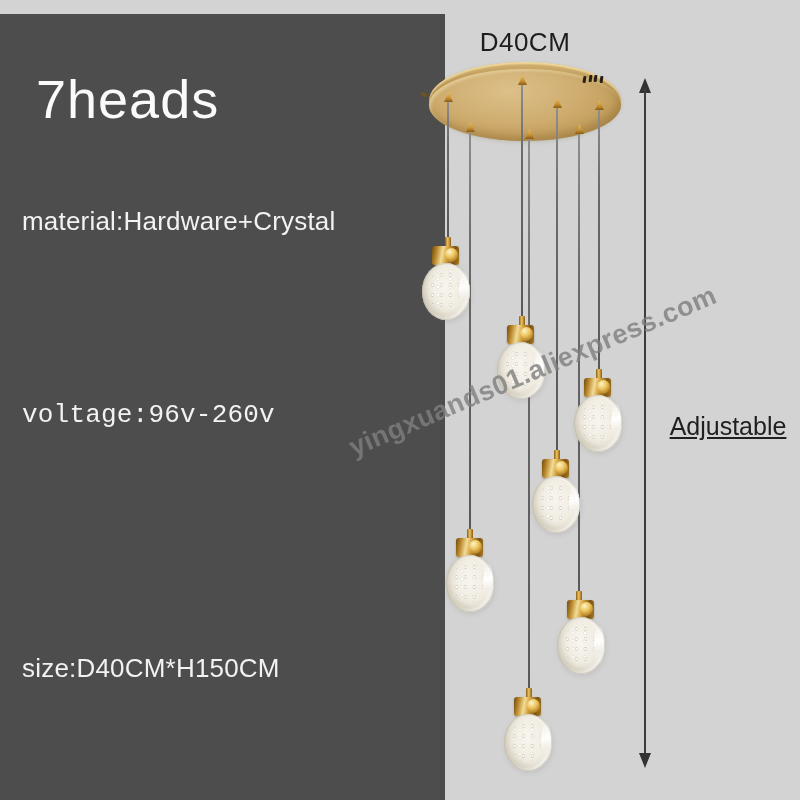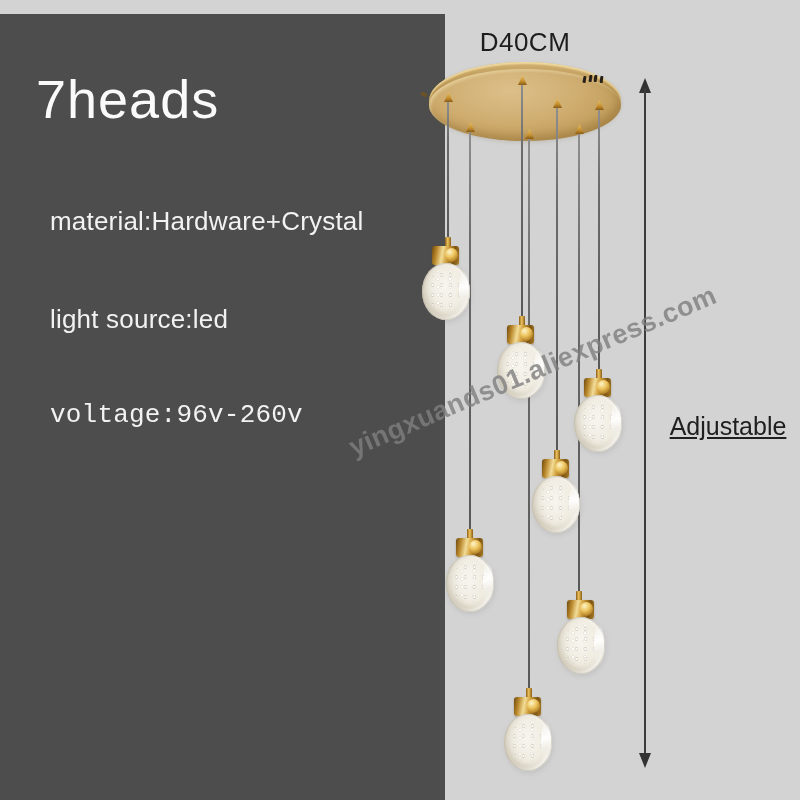--- a/index.html
+++ b/index.html
@@ -16,21 +16,20 @@
     background:var(--panel,#4d4d4d);z-index:2;padding-left:38px;
   }
   .panel-title{
     position:absolute;left:36px;top:58px;
     font-size:54px;line-height:1.0;color:#fafafa;letter-spacing:1px;
   }
   .spec-line{
     position:absolute;left:22px;
     font-size:26px;line-height:1.1;color:#f2f2f2;letter-spacing:.2px;
     white-space:nowrap;
-    margin-left:28px;
   }
   .spec-0{top:193px;} .spec-1{top:291px;} .spec-2{top:387px;font-family:Liberation Mono, monospace;}
   .spec-3{top:497px;} .spec-4{top:640px;}
 
   
   .canopy-rim{
     left:429px;top:62px;width:192px;height:78px;border-radius:50%;
     background:linear-gradient(180deg,#cfae6e 0%,#b18c49 45%,#93702c 100%);
     box-shadow:inset 0 2px 2px rgba(248,228,170,.85), 0 2px 4px rgba(120,110,80,.25);
     z-index:3;
@@ -122,22 +121,22 @@
     color:#7f7f7f;opacity:.8;white-space:nowrap;
     pointer-events:none;
   }
 </style>
 </head>
 <body style="--bg: #d3d3d3; --panel: #4d4d4d;">
 
 <div class="abs spec-panel">
   <div class="panel-title">7heads</div>
   <div class="spec-line spec-0">material:Hardware+Crystal</div>
-  <div class="spec-line spec-1">light source:led</div>
   <div class="spec-line spec-2">voltage:96v-260v</div>
+  <div class="spec-line spec-4">size:D40CM*H150CM</div>
 </div>
 
 <div class="abs canopy-rim"></div>
 <div class="abs canopy-face"></div>
 <div class="abs vent-slot" style="left:583px;top:76px;transform:rotate(10deg);"></div>
 <div class="abs vent-slot" style="left:589px;top:75px;transform:rotate(9deg);"></div>
 <div class="abs vent-slot" style="left:594px;top:75px;transform:rotate(8deg);"></div>
 <div class="abs vent-slot" style="left:600px;top:76px;transform:rotate(7deg);"></div>
 <div class="abs canopy-notch"></div>
 

